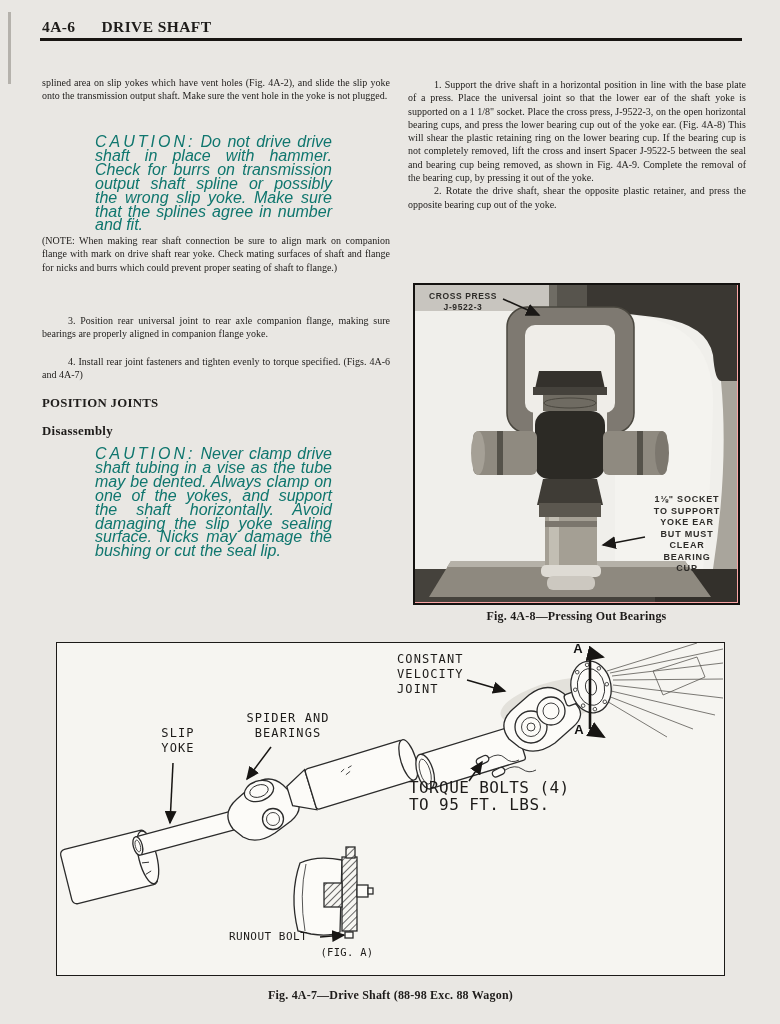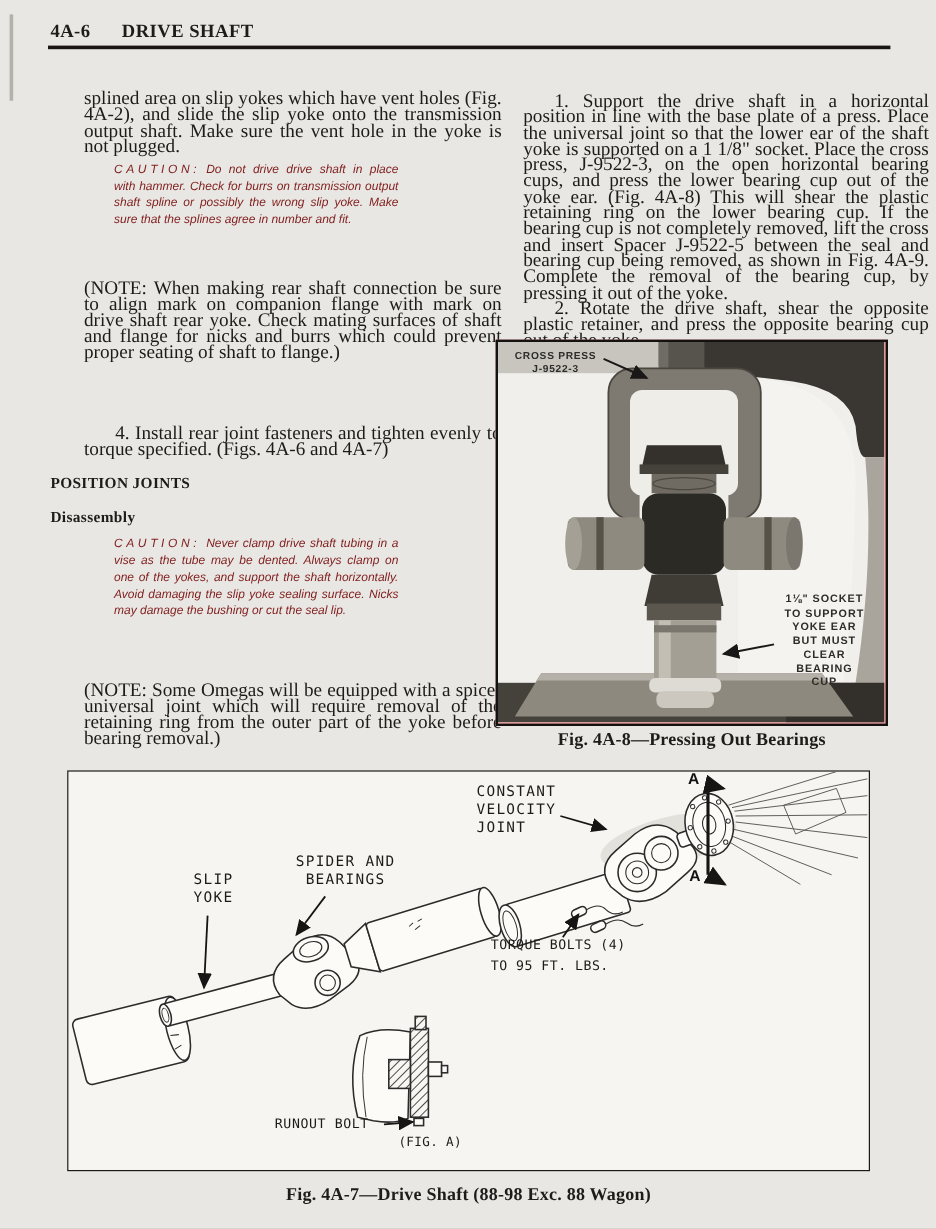--- a/index.html
+++ b/index.html
@@ -10,47 +10,47 @@
     color:#1e1c1a; overflow:hidden;
   }
   .scan-mark { position:absolute; left:8px; top:12px; width:3px; height:72px; background:#8a8780; opacity:.55; }
 
   
   .hdr { position:absolute; left:42px; top:18px; display:flex; gap:26px; align-items:baseline;
          font-weight:bold; font-size:15.5px; letter-spacing:.4px; }
   .rule { position:absolute; left:40px; top:38px; width:702px; height:3px; background:#181512; }
 
   
-  .body-text { position:absolute; font-size:16px; line-height:13.3px; text-align:justify;margin-left:28px; }
+  .body-text { position:absolute; font-size:10px; line-height:13.3px; text-align:justify; }
   .indent { text-indent:26px; }
   .flow p { margin:0; }
   .caution { position:absolute; font-family:"Liberation Sans", sans-serif; font-style:italic;
-             font-size:10px; line-height:13.9px; text-align:justify; color:#7f1d1d; }
+             font-size:16px; line-height:13.9px; text-align:justify; color:#0f766e; }
   .caution .cl { letter-spacing:3px; margin-right:5px; }
   .h-bold { position:absolute; font-weight:bold; font-size:12.8px; letter-spacing:.3px; }
-  .caption { position:absolute; font-weight:bold; font-size:15px; text-align:center; letter-spacing:.2px; }
+  .caption { position:absolute; font-weight:bold; font-size:12px; text-align:center; letter-spacing:.2px; }
 
   
   .figbox48 { position:absolute; left:413px; top:283px; width:327px; height:322px;
               border:2.5px solid #141210; box-sizing:border-box; background:#fca5a5; }
   .figbox48 svg { position:absolute; left:0; top:0; }
   .photo-label { position:absolute; font-family:"Liberation Sans", sans-serif; font-weight:600;
                  color:#2e2c29; text-align:center; white-space:pre-line; }
   .lbl-cross { left:4px; top:6px; width:88px; font-size:8.5px; letter-spacing:.6px; line-height:11px; }
   .lbl-socket { left:226px; top:209px; width:92px; font-size:9px; letter-spacing:.8px; line-height:11.5px; }
 
   
   .figbox47 { position:absolute; left:56px; top:642px; width:669px; height:334px;
               border:1.6px solid #1c1a18; box-sizing:border-box; background:#f6f5f1; }
   .figbox47 svg { position:absolute; left:0; top:0; }
   .tech-label { position:absolute; font-family:"DejaVu Sans Mono", monospace; font-size:12px;
                 letter-spacing:1.1px; color:#1d1b19; white-space:pre-line; line-height:15px; }
   .tech-note { position:absolute; font-family:"DejaVu Sans Mono", monospace; font-size:10.8px;
                letter-spacing:.3px; color:#1d1b19; white-space:pre-line; line-height:16px; }
-  .tech-torque { font-size:11px; letter-spacing:.4px; line-height:16.5px; }
+  .tech-torque { font-size:16px; letter-spacing:.4px; line-height:16.5px; }
   .tech-runout { font-size:11px; letter-spacing:.5px; }
   .tech-figa { font-size:10.5px; text-align:center; }
   .a-marker { position:absolute; font-family:"Liberation Sans", sans-serif; font-weight:bold;
               font-size:13px; color:#111; width:20px; text-align:center; }
   .ctr { text-align:center; }
 </style>
 </head>
 <body>
 
 <div class="page">
@@ -63,32 +63,32 @@
   <div class="rule"></div>
 
   <div class="body-text" style="left:42px; top:76px; width:348px;">splined area on slip yokes which have vent holes (Fig. 4A-2), and slide the slip yoke onto the transmission output shaft. Make sure the vent hole in the yoke is not plugged.</div>
 
   <div class="caution" style="left:95px; top:135px; width:237px;">
     <span class="cl">CAUTION:</span><span>Do not drive drive shaft in place with hammer. Check for burrs on transmission output shaft spline or possibly the wrong slip yoke. Make sure that the splines agree in number and fit.</span>
   </div>
 
   <div class="body-text" style="left:42px; top:234px; width:348px;">(NOTE: When making rear shaft connection be sure to align mark on companion flange with mark on drive shaft rear yoke. Check mating surfaces of shaft and flange for nicks and burrs which could prevent proper seating of shaft to flange.)</div>
 
+  <div class="body-text indent" style="left:42px; top:314px; width:348px;">3. Position rear universal joint to rear axle companion flange, making sure bearings are properly aligned in companion flange yoke.</div>
 
   <div class="body-text indent" style="left:42px; top:355px; width:348px;">4. Install rear joint fasteners and tighten evenly to torque specified. (Figs. 4A-6 and 4A-7)</div>
 
   <div class="h-bold" style="left:42px; top:396px;">POSITION JOINTS</div>
 
   <div class="h-bold" style="left:42px; top:424px;">Disassembly</div>
 
   <div class="caution" style="left:95px; top:447px; width:237px;">
     <span class="cl">CAUTION:</span><span>Never clamp drive shaft tubing in a vise as the tube may be dented. Always clamp on one of the yokes, and support the shaft horizontally. Avoid damaging the slip yoke sealing surface. Nicks may damage the bushing or cut the seal lip.</span>
   </div>
 
-  <div class="body-text" style="left:42px; top:569px; width:348px;">(NOTE: Some Omegas will be equipped with a spicer universal joint which will require removal of the retaining ring from the outer part of the yoke before bearing removal.)</div>
 
   <div class="body-text flow" style="left:408px; top:78px; width:338px;">
     <p class="indent">1. Support the drive shaft in a horizontal position in line with the base plate of a press. Place the universal joint so that the lower ear of the shaft yoke is supported on a 1 1/8" socket. Place the cross press, J-9522-3, on the open horizontal bearing cups, and press the lower bearing cup out of the yoke ear. (Fig. 4A-8) This will shear the plastic retaining ring on the lower bearing cup. If the bearing cup is not completely removed, lift the cross and insert Spacer J-9522-5 between the seal and bearing cup being removed, as shown in Fig. 4A-9. Complete the removal of the bearing cup, by pressing it out of the yoke.</p>
     <p class="indent">2. Rotate the drive shaft, shear the opposite plastic retainer, and press the opposite bearing cup out of the yoke.</p>
   </div>
 
   <div class="figbox48">
     <svg viewBox="0 0 322 317" width="322" height="317">
       <rect width="322" height="317" fill="#f0efeb"></rect>
       <rect x="0" y="0" width="135" height="26" fill="#c8c5bf"></rect>
@@ -290,18 +290,18 @@
     <div class="tech-label ctr" style="left:90px; top:83px; width:62px;">SLIP
 YOKE</div>
     <div class="tech-label ctr" style="left:172px; top:68px; width:118px;">SPIDER AND
 BEARINGS</div>
     <div class="tech-label" style="left:340px; top:9px; width:112px;">CONSTANT
 VELOCITY
 JOINT</div>
     <div class="tech-note tech-torque" style="left:352px; top:137px; width:185px;">TORQUE BOLTS (4)
 TO 95 FT. LBS.</div>
     <div class="tech-note tech-runout" style="left:172px; top:286px; width:92px;">RUNOUT BOLT</div>
-    <div class="tech-note tech-figa" style="left:252px; top:301px; width:76px;text-align:right;">(FIG. A)</div>
+    <div class="tech-note tech-figa" style="left:252px; top:301px; width:76px;">(FIG. A)</div>
     <div class="a-marker" style="left:511px; top:-2px;">A</div>
     <div class="a-marker" style="left:512px; top:79px;">A</div>
   </div>
   <div class="caption" style="left:56px; top:988px; width:669px;">Fig. 4A-7—Drive Shaft (88-98 Exc. 88 Wagon)</div>
 </div>
 
 </body></html>

